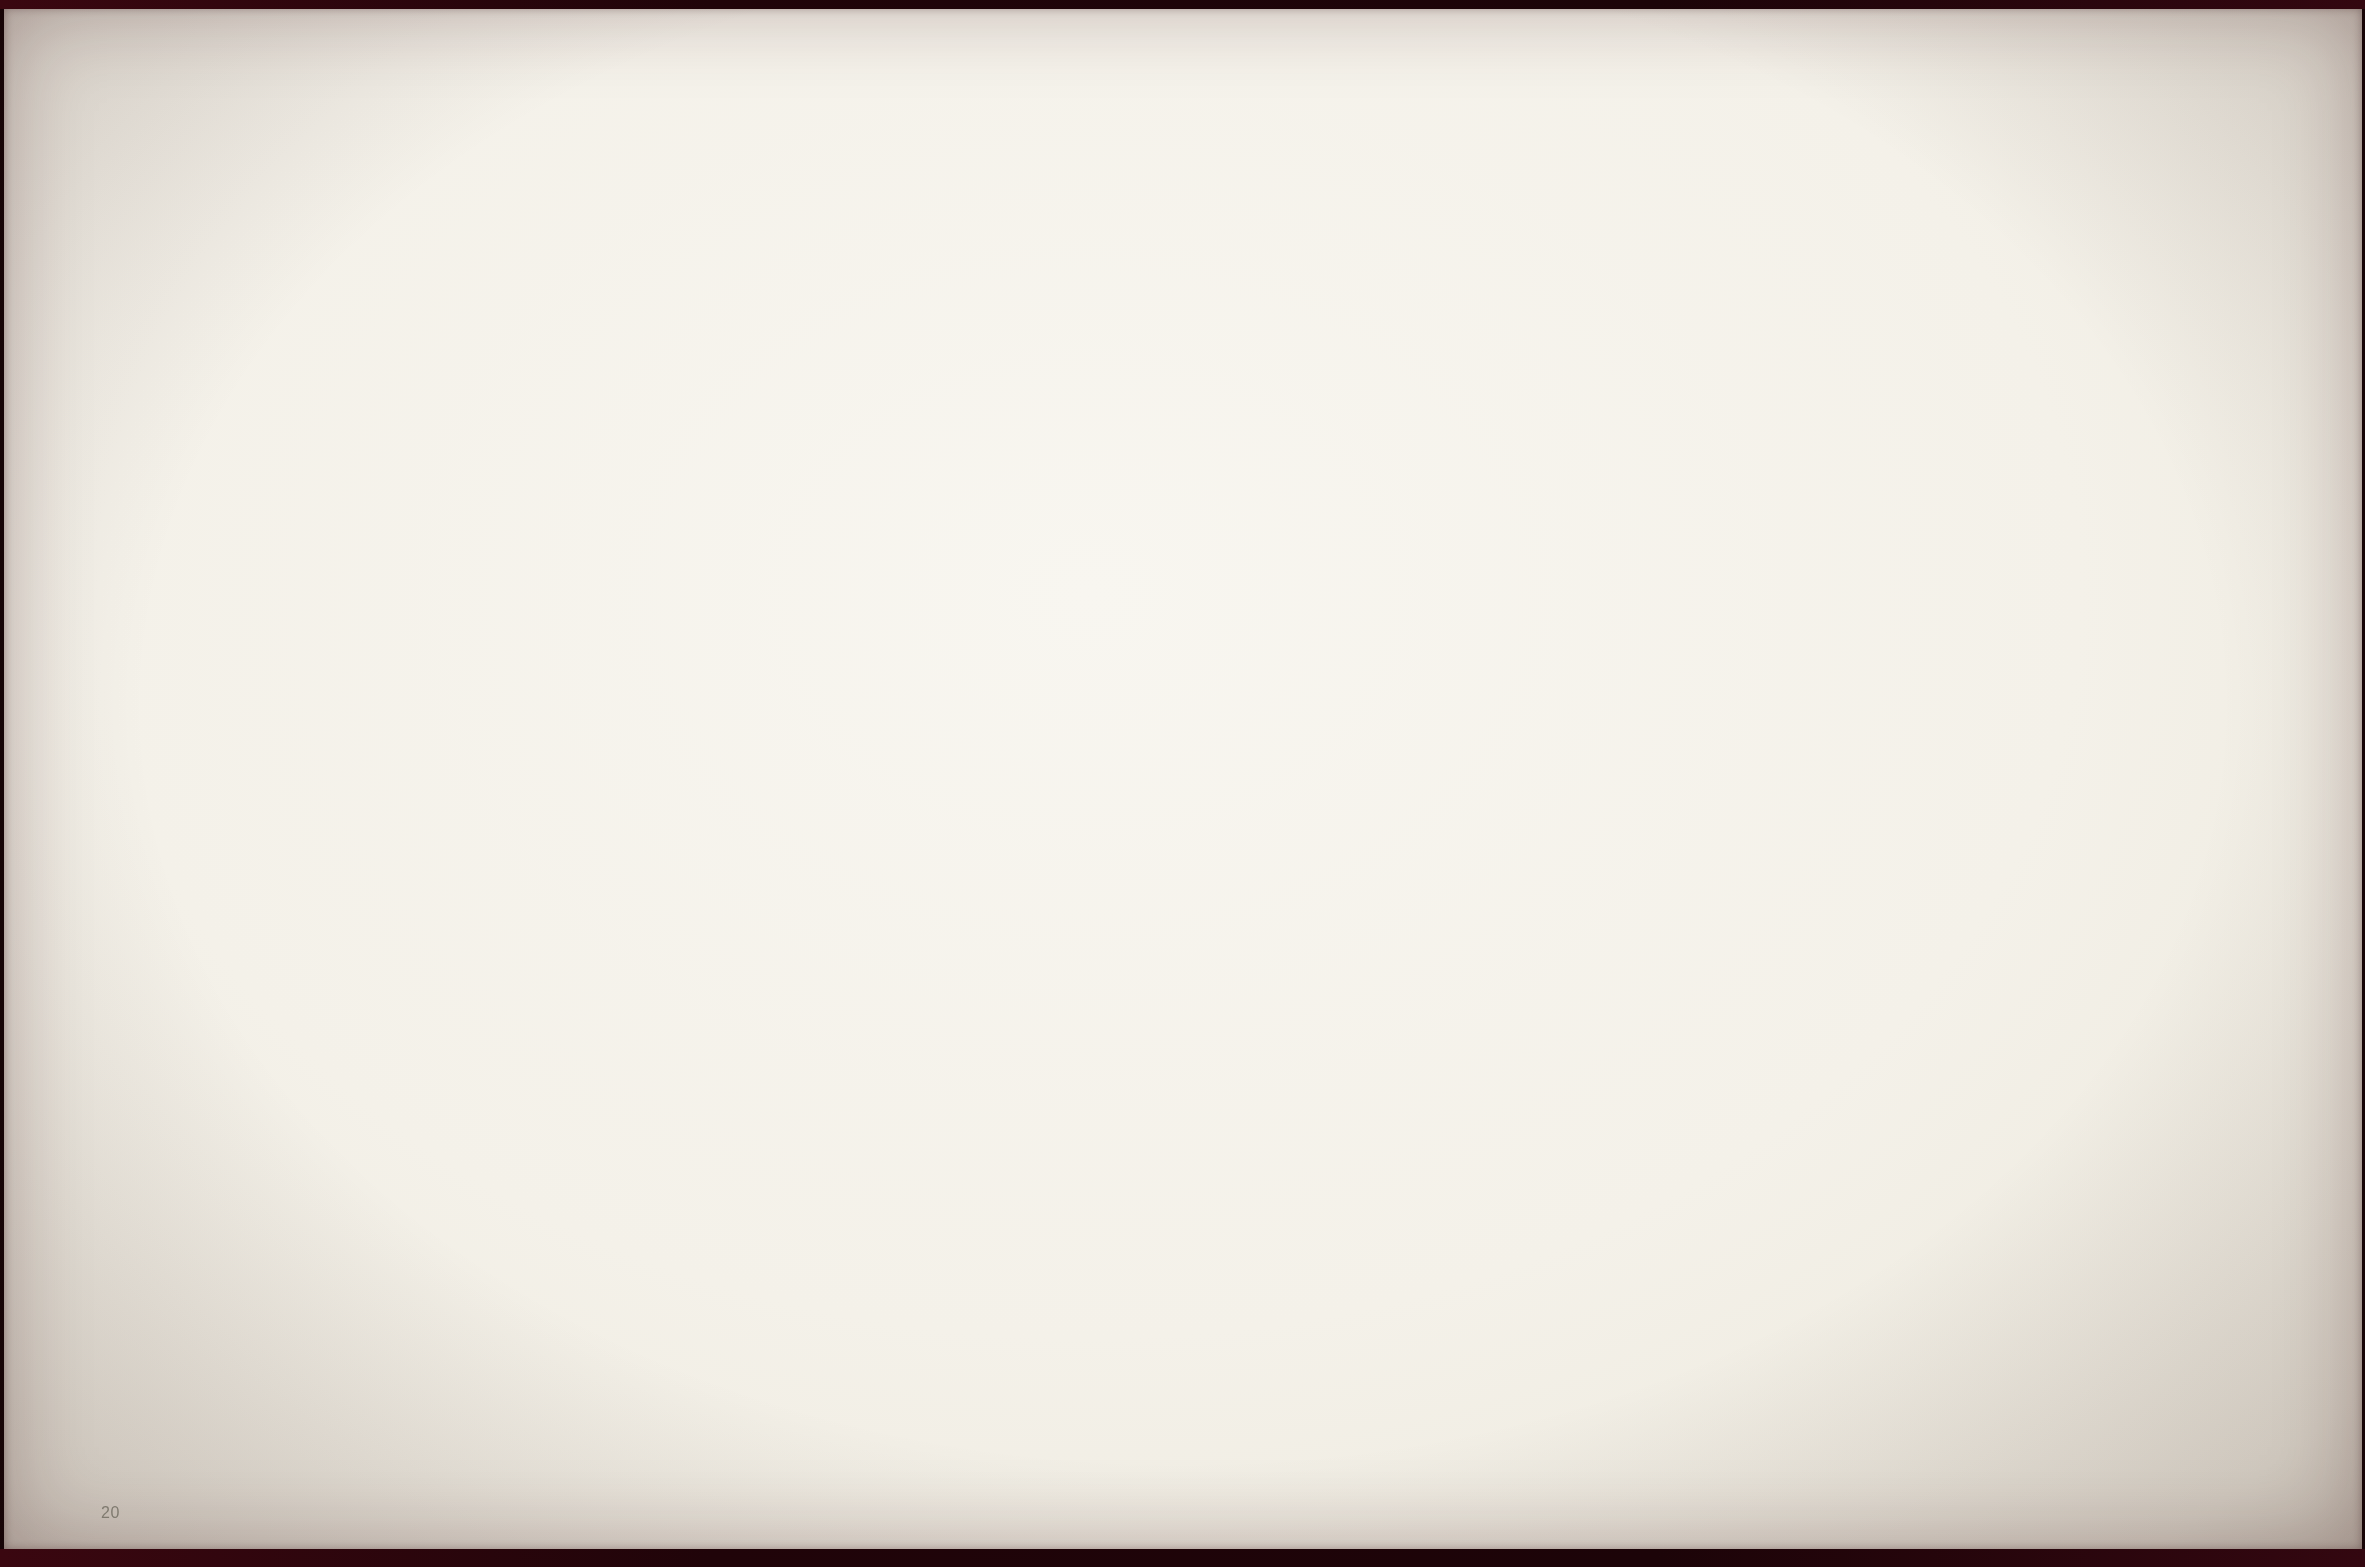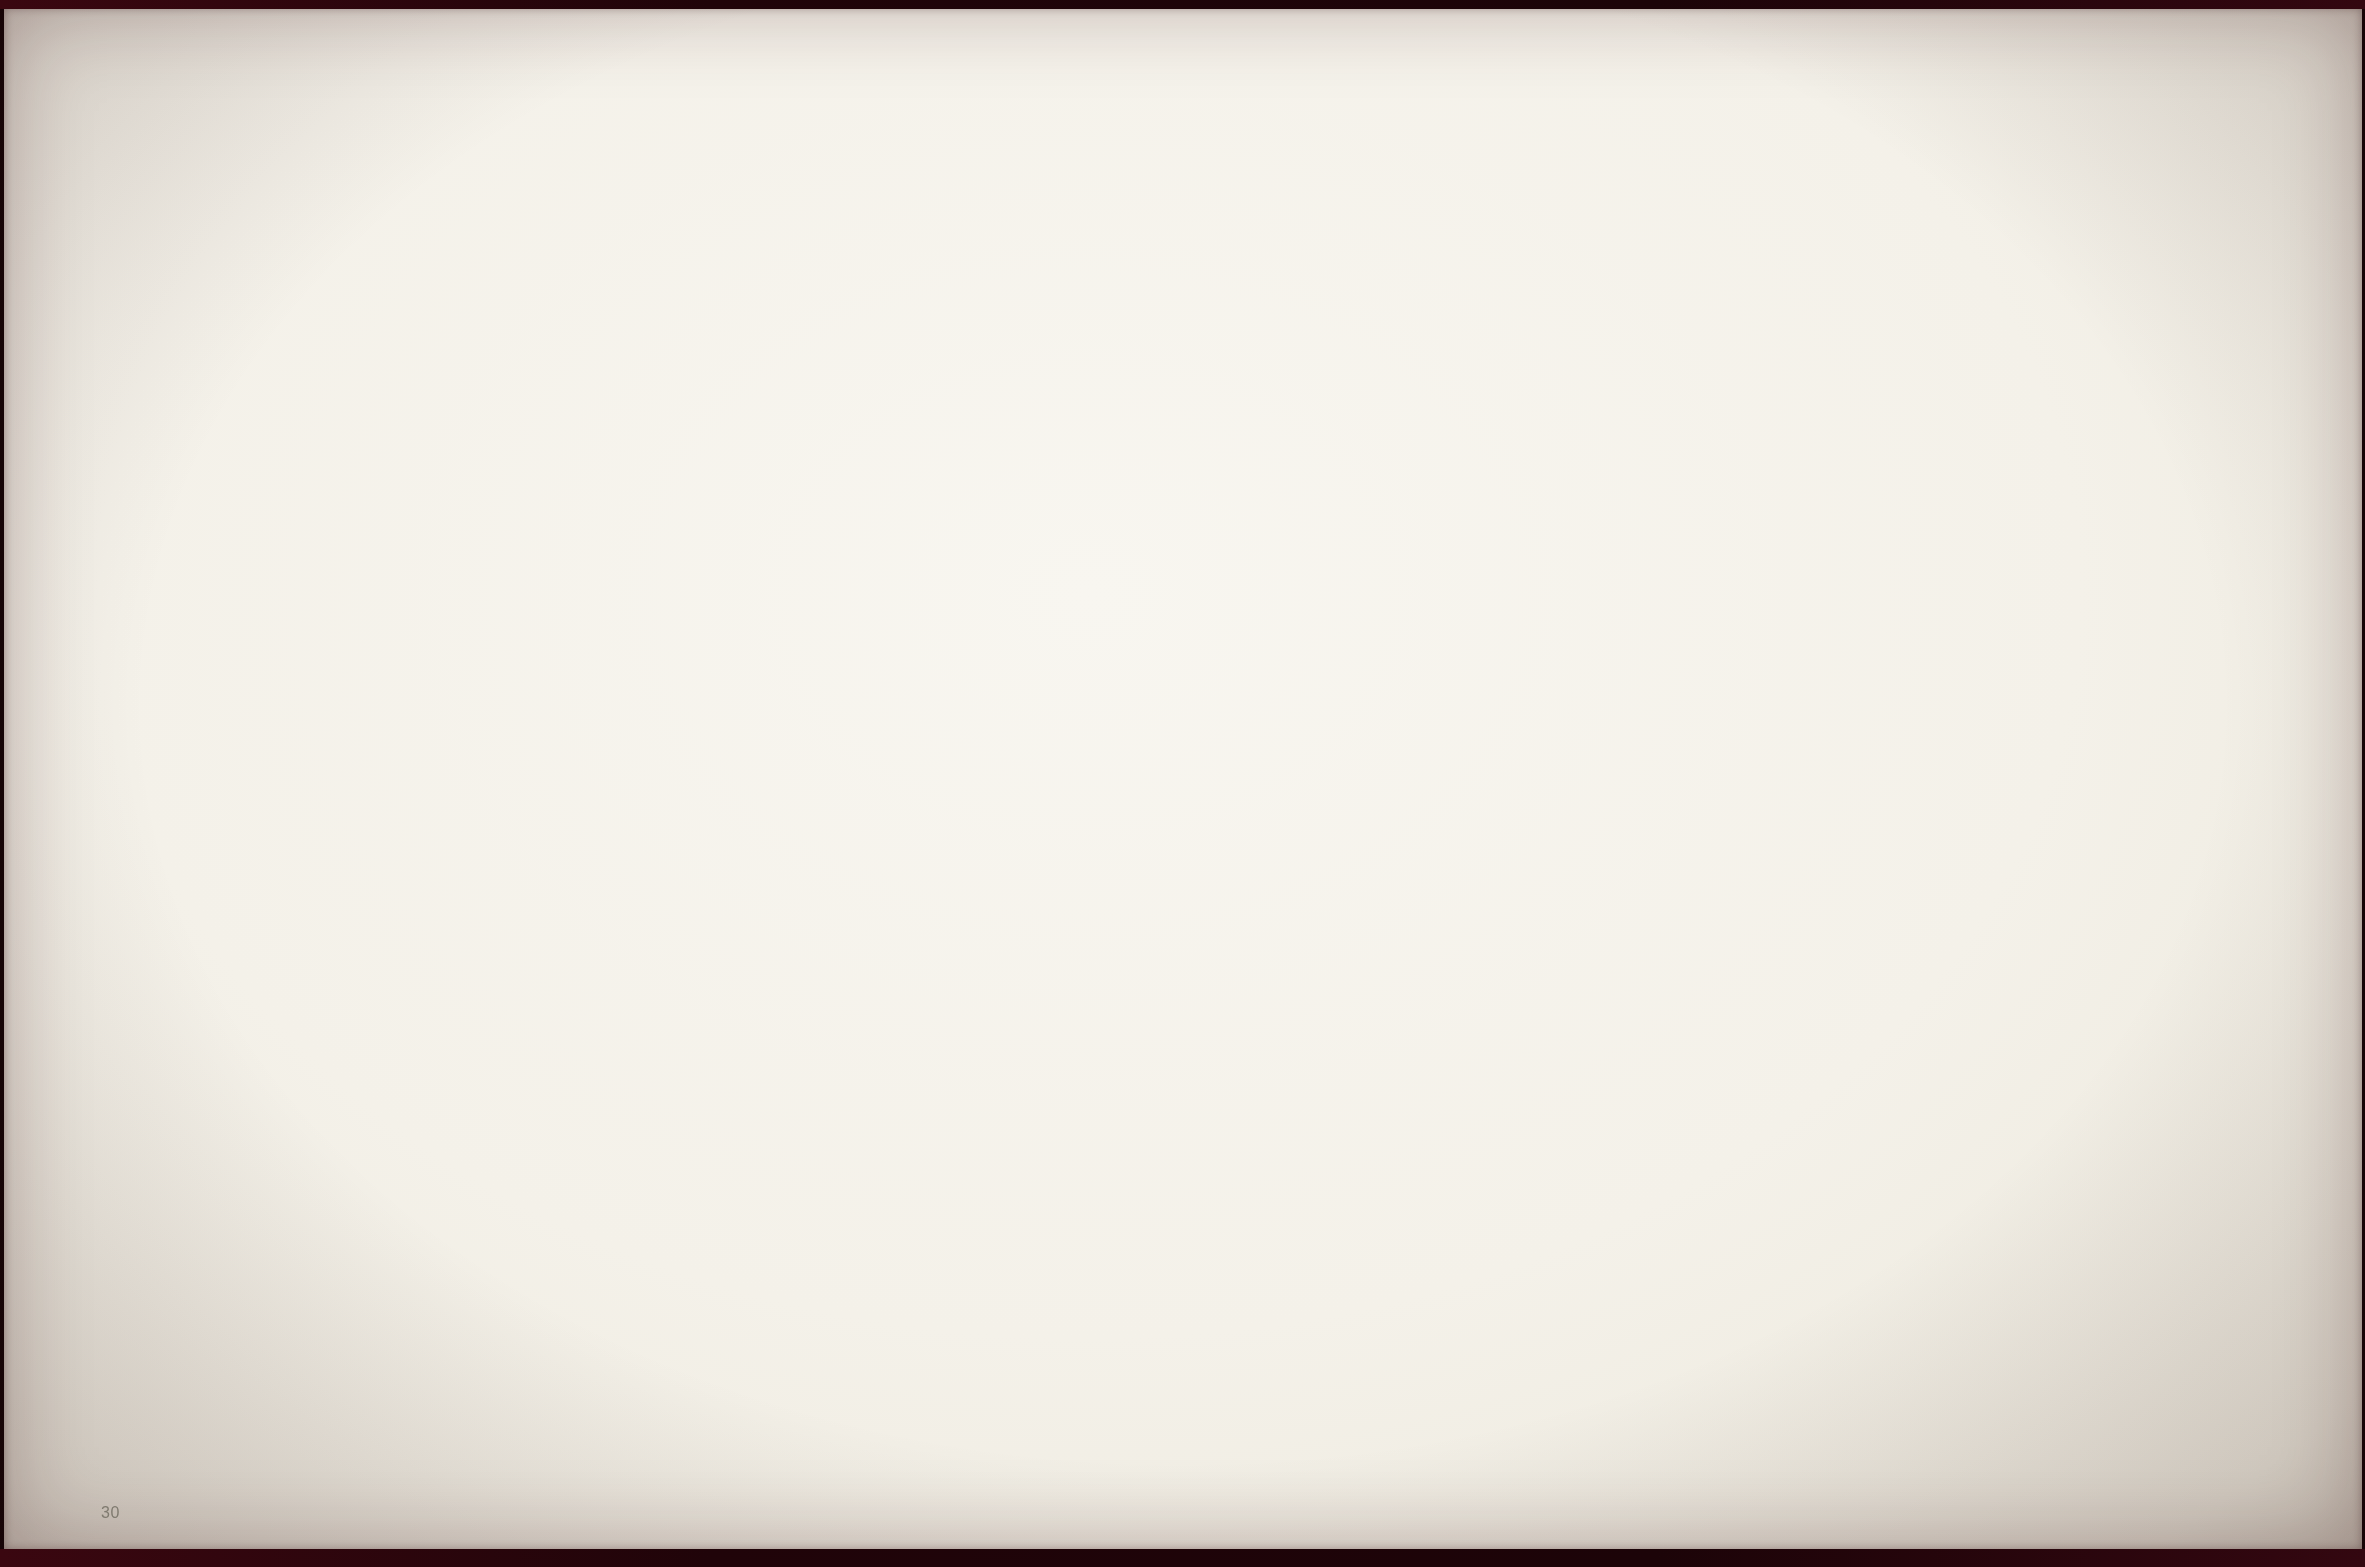--- a/index.html
+++ b/index.html
@@ -34,21 +34,21 @@
   .blurwrap{filter:blur(0.3px);}
 </style>
 </head>
 <body>
 
 <div class="frame-top"></div>
 <div class="frame-bottom"></div>
 <div class="paper"></div>
 <div class="vignette"></div>
 
-<div class="page-number">30</div>
+<div class="page-number">20</div>
 
 <div class="blurwrap">
   <svg class="graph" id="graph-svg" width="2366" height="1567" viewBox="0 0 4397 2913" xmlns="http://www.w3.org/2000/svg">
       <defs>
         <marker id="arr-k" markerWidth="30" markerHeight="22" refX="26" refY="11" orient="auto" markerUnits="userSpaceOnUse">
           <path d="M2,2 L28,11 L2,20 Z" fill="#3a342e"></path>
         </marker>
         <marker id="arr-r" markerWidth="30" markerHeight="22" refX="26" refY="11" orient="auto" markerUnits="userSpaceOnUse">
           <path d="M2,2 L28,11 L2,20 Z" fill="#e41f2d"></path>
         </marker>

